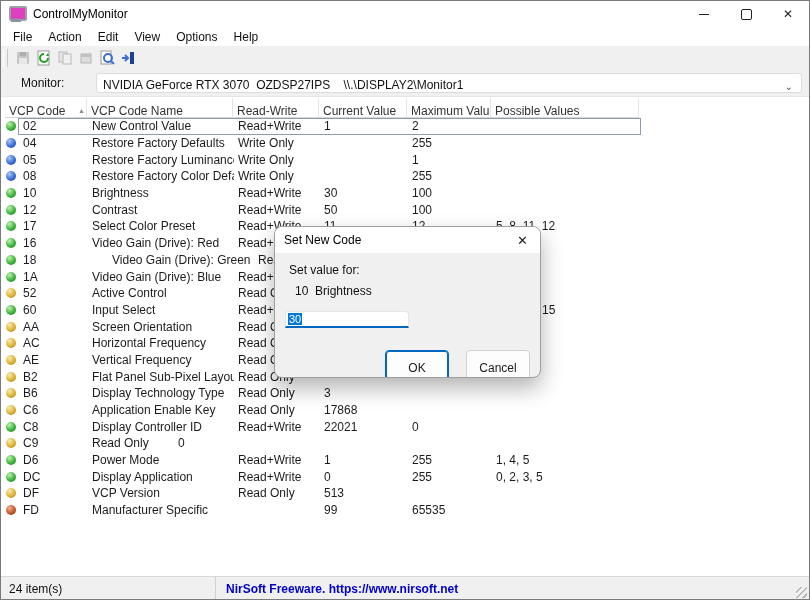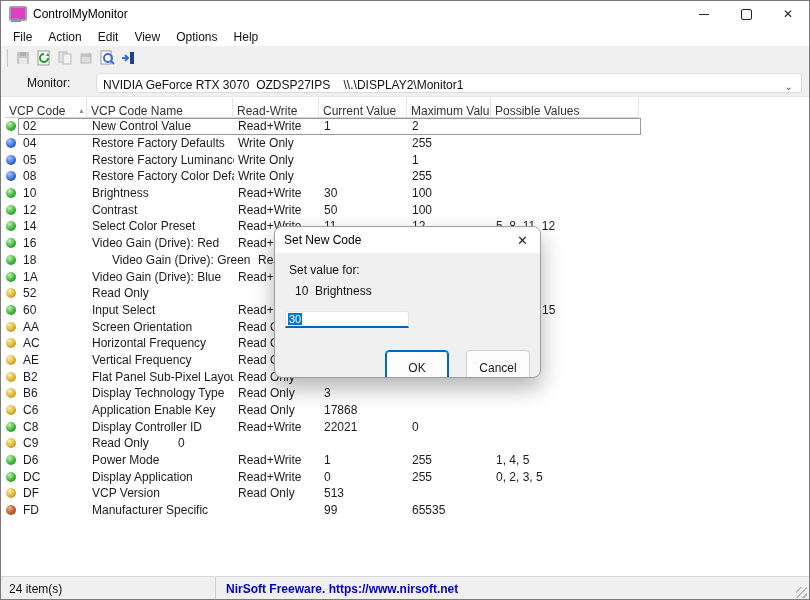--- a/index.html
+++ b/index.html
@@ -18,21 +18,21 @@
   
   #menubar{position:absolute;left:0;top:26px;width:100%;height:19px;background:#fff;display:flex;align-items:center;padding-left:4px;box-sizing:border-box;}
   .menu-item{padding:2px 8px;color:#111;}
   
   #toolbar{position:absolute;left:0;top:45px;width:100%;height:24px;background:#f0f0f0;border-bottom:1px solid #e2e2e2;display:flex;align-items:center;}
   #tb-grip{width:3px;height:18px;border-left:1px solid #fff;border-right:1px solid #c8c8c8;margin:0 4px 0 2px;}
   .tb-btn{width:21px;height:20px;display:flex;align-items:center;justify-content:center;}
   .tb-btn svg{display:block;}
   
   #monitorbar{position:absolute;left:0;top:69px;width:100%;height:26px;background:#f0f0f0;display:flex;align-items:center;}
-  #monitor-label{margin-left:26px;color:#111;}
+  #monitor-label{margin-left:20px;color:#111;}
   #monitor-combo{position:absolute;left:95px;top:3px;width:706px;height:20px;background:#fff;border:1px solid #dcdcdc;border-radius:3px;display:flex;align-items:flex-end;box-sizing:border-box;}
   #monitor-value{margin-left:6px;white-space:pre;color:#111;}
   #combo-chevron{margin-left:auto;margin-right:8px;color:#5a5a5a;font-size:10px;}
   
   #table{position:absolute;left:0;top:95px;width:100%;height:480px;background:#fff;border-top:1px solid #e6e6e6;}
   #thead{position:absolute;left:4px;top:1px;height:20px;display:flex;color:#333;}
   .hcell{box-sizing:border-box;padding:6px 0 0 4px;border-right:1px solid #e4e4e4;border-bottom:1px solid #d6d6d6;white-space:nowrap;overflow:hidden;}
   .sort-mark{font-size:8px;color:#8a8a8a;margin-left:14px;vertical-align:2px;}
   #tbody{position:absolute;left:4px;top:21px;}
   .trow{display:flex;align-items:center;height:16.7px;box-sizing:border-box;}
@@ -238,21 +238,21 @@
             <span class="tcell" style="width: 88px;">50</span>
             <span class="tcell" style="width: 84px;">100</span>
             <span class="tcell" style="width: 148px;"></span>
           </span>
         </div>
         <div class="trow">
           <span class="row-icon">
             <span class="led green"></span>
           </span>
           <span class="row-box">
-            <span class="tcell" style="width: 69px;">14</span>
+            <span class="tcell" style="width: 69px;">17</span>
             <span class="tcell" style="width: 146px;">Select Color Preset</span>
             <span class="tcell" style="width: 86px;">Read+Write</span>
             <span class="tcell" style="width: 88px;">11</span>
             <span class="tcell" style="width: 84px;">12</span>
             <span class="tcell" style="width: 148px;">5, 8, 11, 12</span>
           </span>
         </div>
         <div class="trow">
           <span class="row-icon">
             <span class="led green"></span>
@@ -291,20 +291,21 @@
             <span class="tcell" style="width: 84px;"></span>
             <span class="tcell" style="width: 148px;"></span>
           </span>
         </div>
         <div class="trow">
           <span class="row-icon">
             <span class="led yellow"></span>
           </span>
           <span class="row-box">
             <span class="tcell" style="width: 69px;">52</span>
+            <span class="tcell" style="width: 146px;">Active Control</span>
             <span class="tcell" style="width: 86px;">Read Only</span>
             <span class="tcell" style="width: 88px;"></span>
             <span class="tcell" style="width: 84px;"></span>
             <span class="tcell" style="width: 148px;"></span>
           </span>
         </div>
         <div class="trow">
           <span class="row-icon">
             <span class="led green"></span>
           </span>

